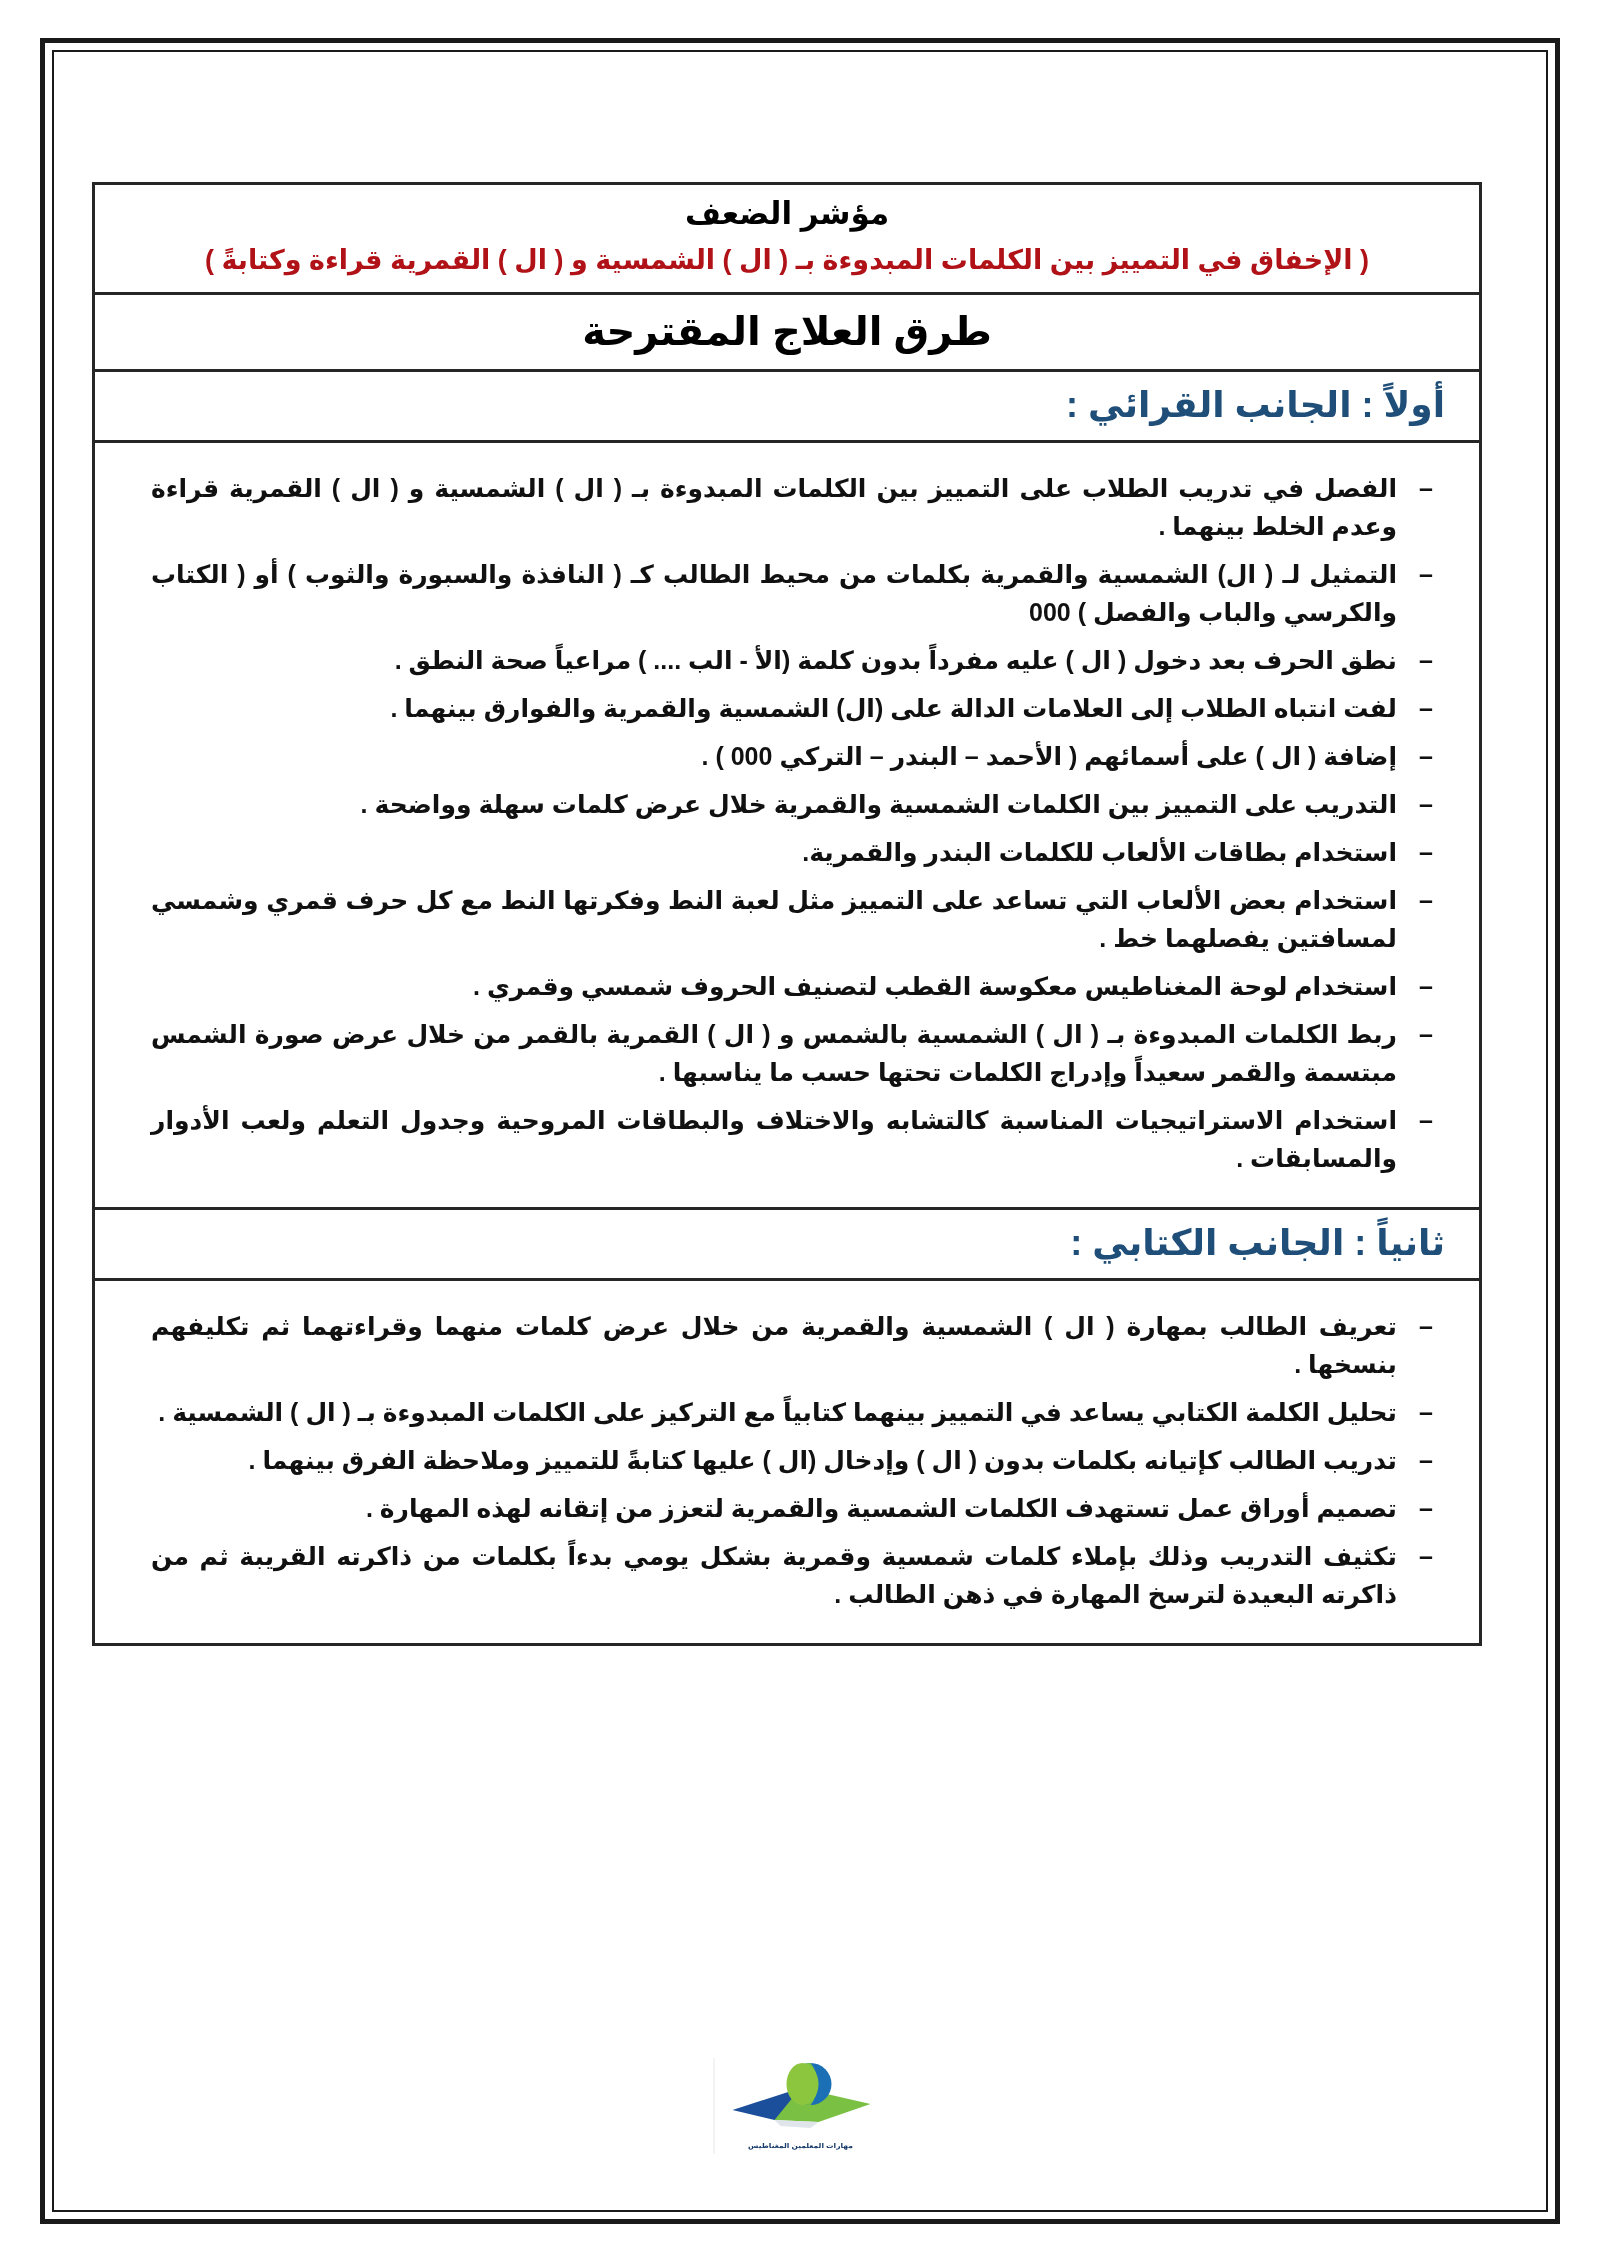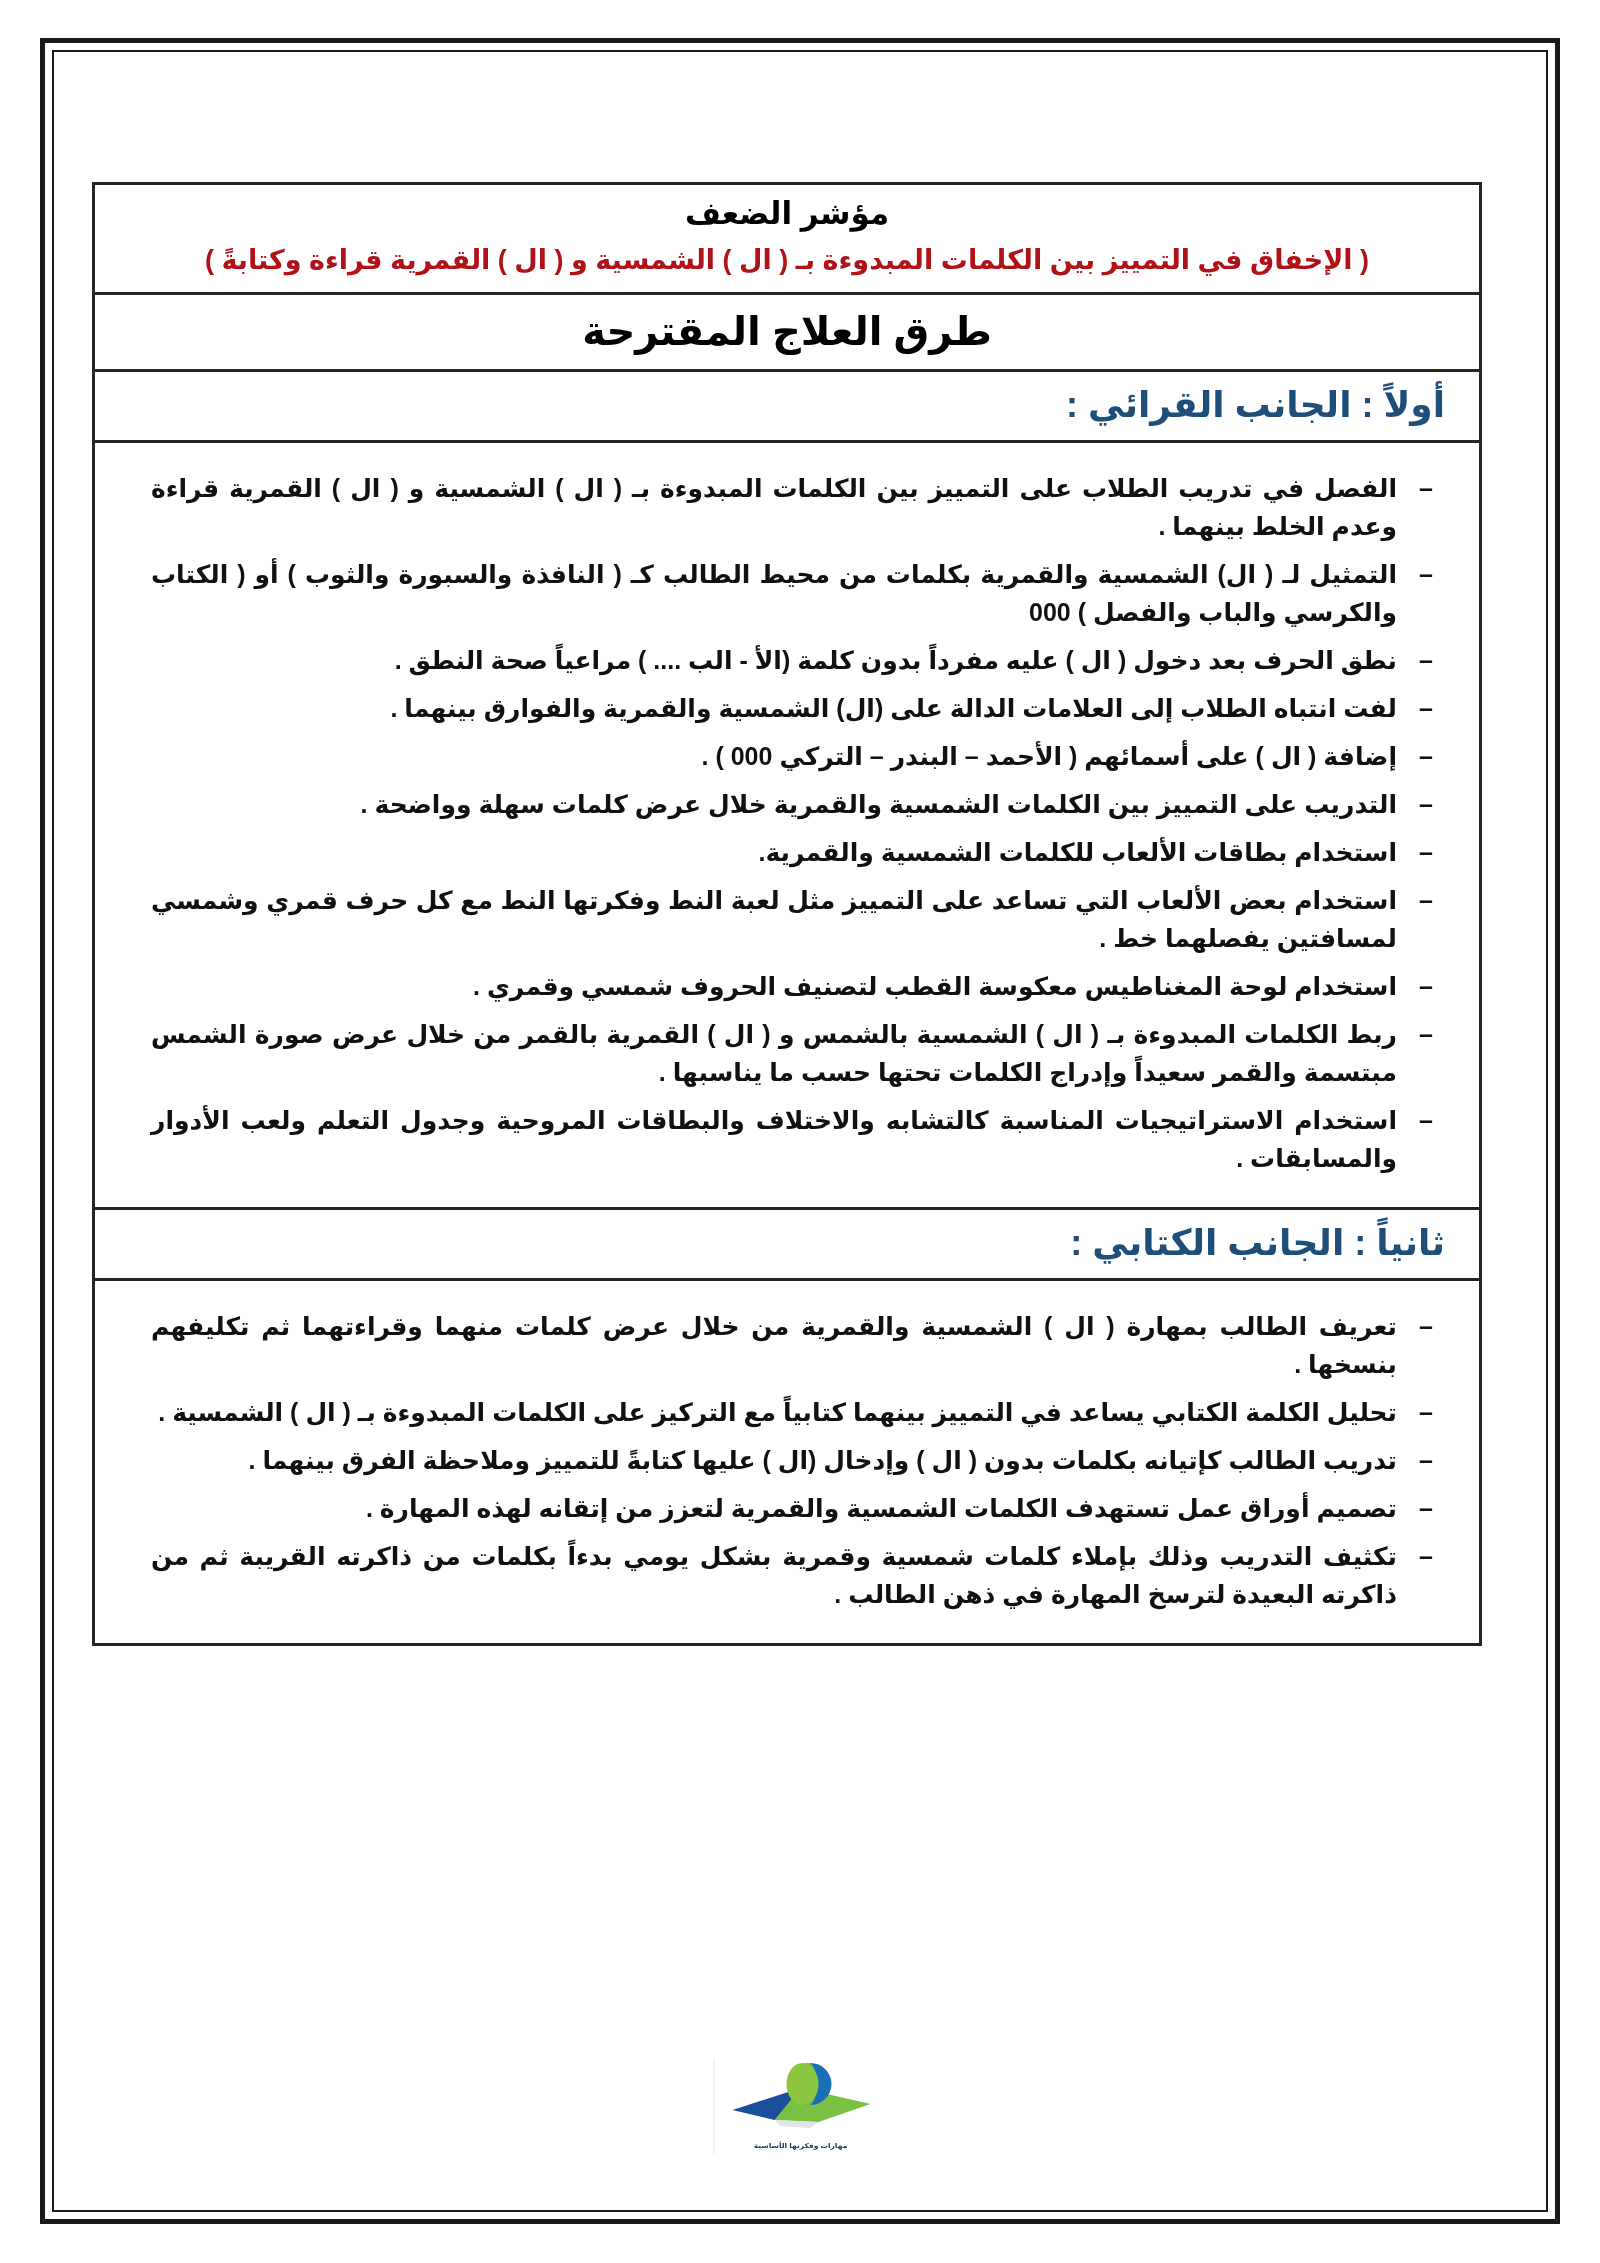--- a/index.html
+++ b/index.html
@@ -171,21 +171,21 @@
 
   <div class="row">
     <div class="bullets">
       <ul class="bullet-list">
         <li>الفصل في تدريب الطلاب على التمييز بين الكلمات المبدوءة بـ ( ال ) الشمسية و ( ال ) القمرية قراءة وعدم الخلط بينهما .</li>
         <li>التمثيل لـ ( ال) الشمسية والقمرية بكلمات من محيط الطالب كـ ( النافذة والسبورة والثوب ) أو ( الكتاب والكرسي والباب والفصل ) 000</li>
         <li>نطق الحرف بعد دخول ( ال ) عليه مفرداً بدون كلمة (الأ  - الب .... ) مراعياً صحة النطق .</li>
         <li>لفت انتباه الطلاب إلى العلامات الدالة على (ال) الشمسية والقمرية والفوارق بينهما .</li>
         <li>إضافة ( ال ) على أسمائهم ( الأحمد – البندر – التركي 000 ) .</li>
         <li>التدريب على التمييز بين الكلمات الشمسية والقمرية خلال عرض كلمات سهلة وواضحة .</li>
-        <li>استخدام بطاقات الألعاب للكلمات الشمسية والقمرية.</li>
+        <li>استخدام بطاقات الألعاب للكلمات البندر والقمرية.</li>
         <li>استخدام بعض الألعاب التي تساعد على التمييز مثل لعبة النط وفكرتها النط مع كل حرف قمري وشمسي لمسافتين يفصلهما خط .</li>
         <li>استخدام لوحة المغناطيس معكوسة القطب لتصنيف الحروف شمسي وقمري .</li>
         <li>ربط الكلمات المبدوءة بـ ( ال ) الشمسية بالشمس و ( ال ) القمرية بالقمر من خلال عرض صورة الشمس مبتسمة والقمر سعيداً وإدراج الكلمات تحتها حسب ما يناسبها .</li>
         <li>استخدام الاستراتيجيات المناسبة كالتشابه والاختلاف والبطاقات المروحية وجدول التعلم ولعب الأدوار والمسابقات .</li>
       </ul>
     </div>
   </div>
 
   <div class="row">
     <div class="section-head">ثانياً : الجانب الكتابي :</div>
@@ -212,14 +212,14 @@
 
     <polygon points="86,30 156,46 104,64 60,62" fill="#7ac143"></polygon>
 
     <circle cx="96" cy="26" r="21" fill="#1b6fb5"></circle>
 
     <path d="M96 5 a21 21 0 0 0 0 42 a17 26 0 0 0 0 -42 z" fill="#7ac143"></path>
     <ellipse cx="88" cy="26" rx="16" ry="21" fill="#8cc63f"></ellipse>
 
     <polygon points="60,62 104,64 96,70 66,68" fill="#dfe5ea"></polygon>
   </svg>
-  <div class="logo-caption">مهارات وفكرتها الأساسية</div>
+  <div class="logo-caption">مهارات المعلمين المغناطيس</div>
 </div>
 
 </body></html>

